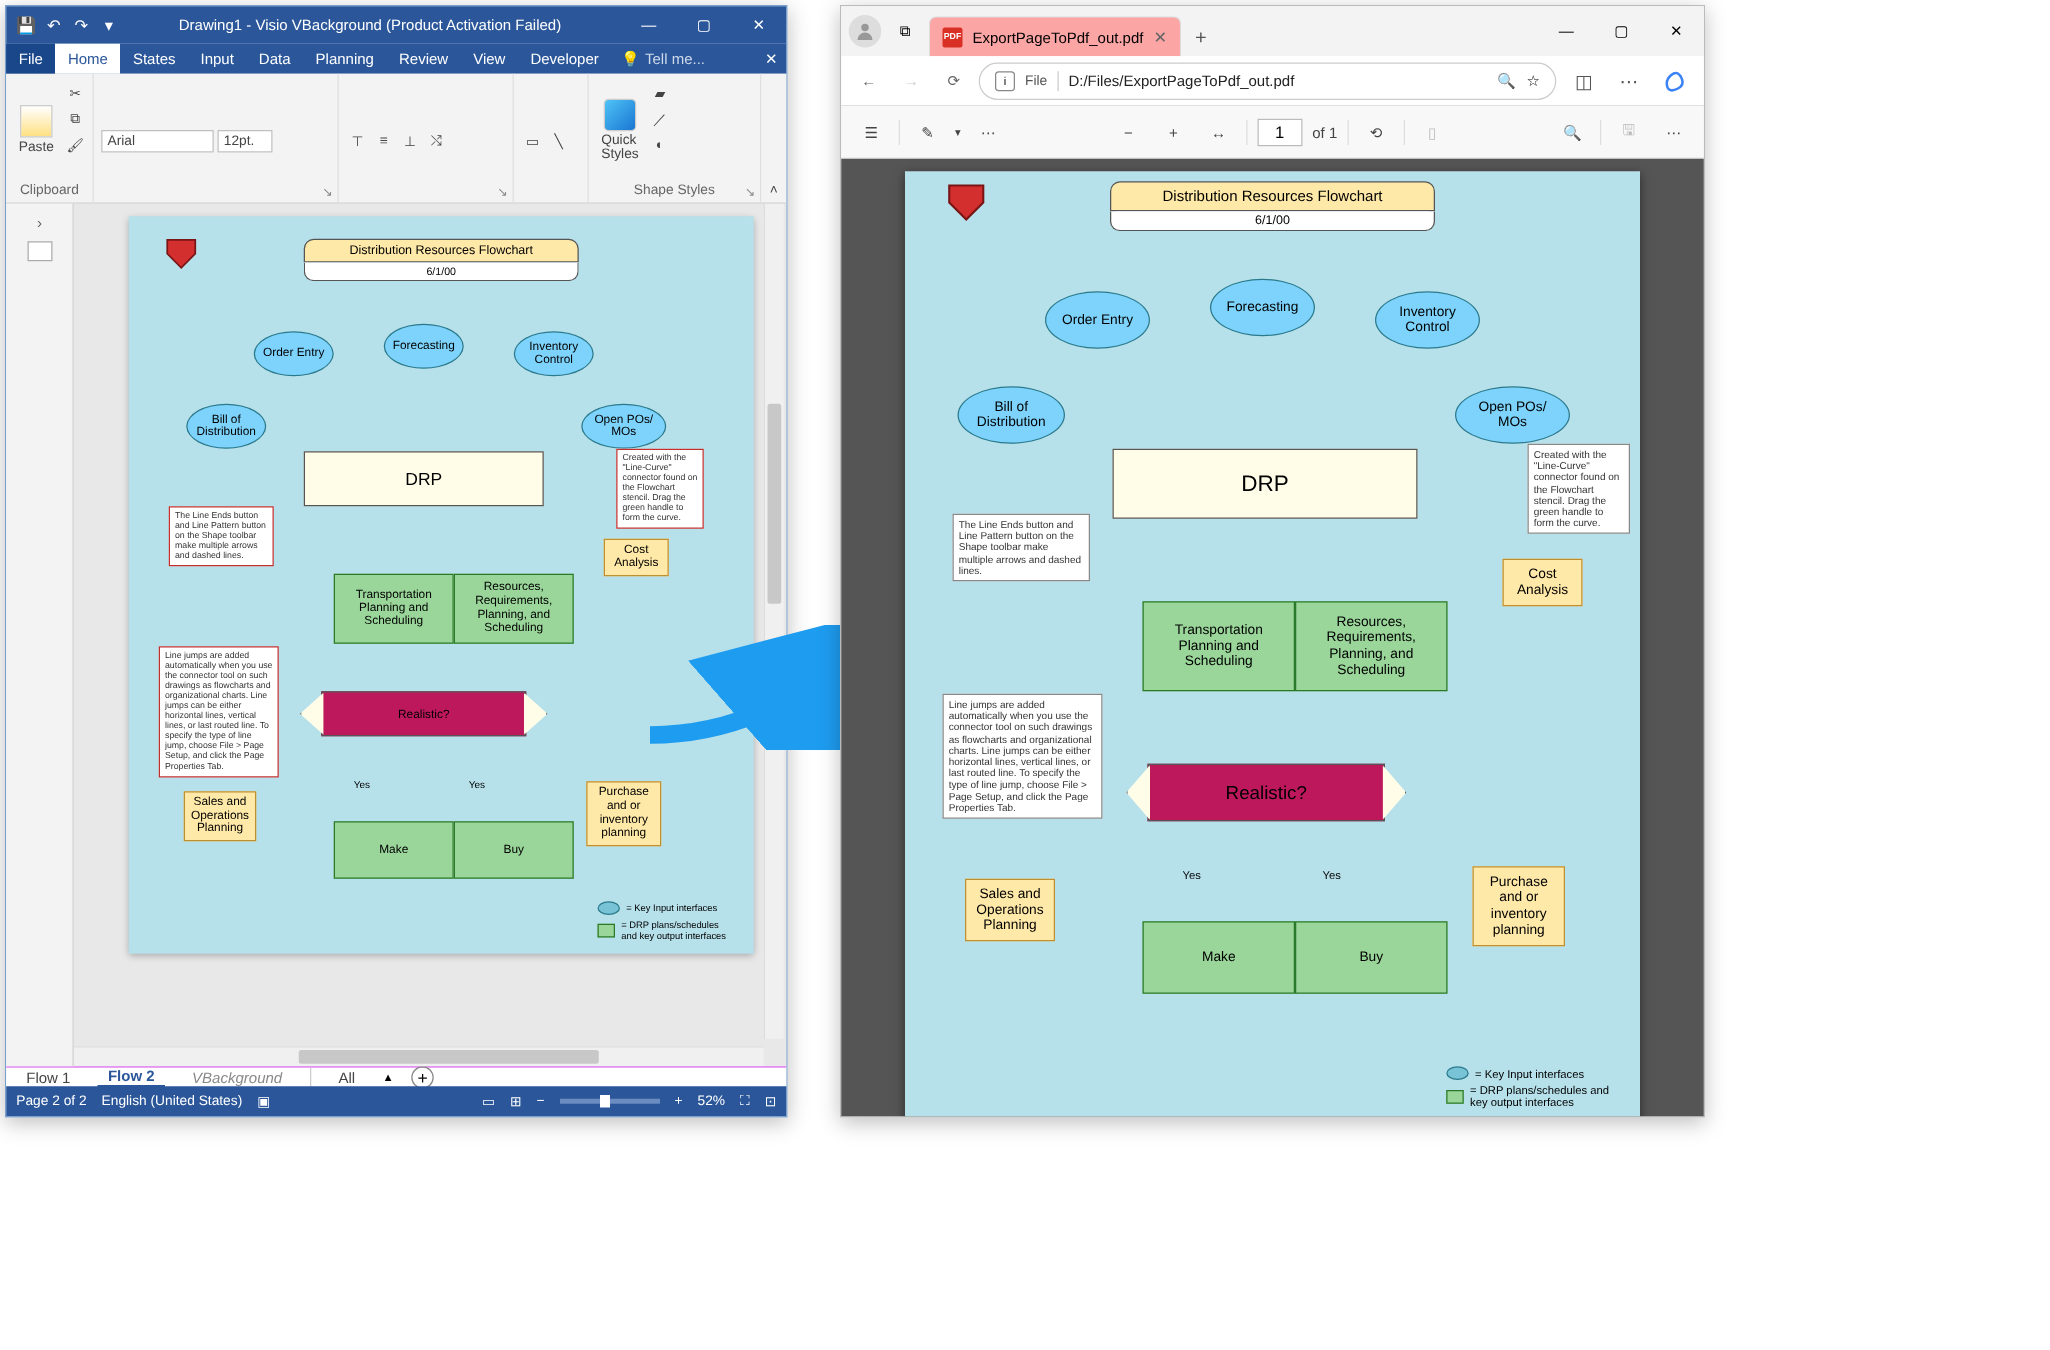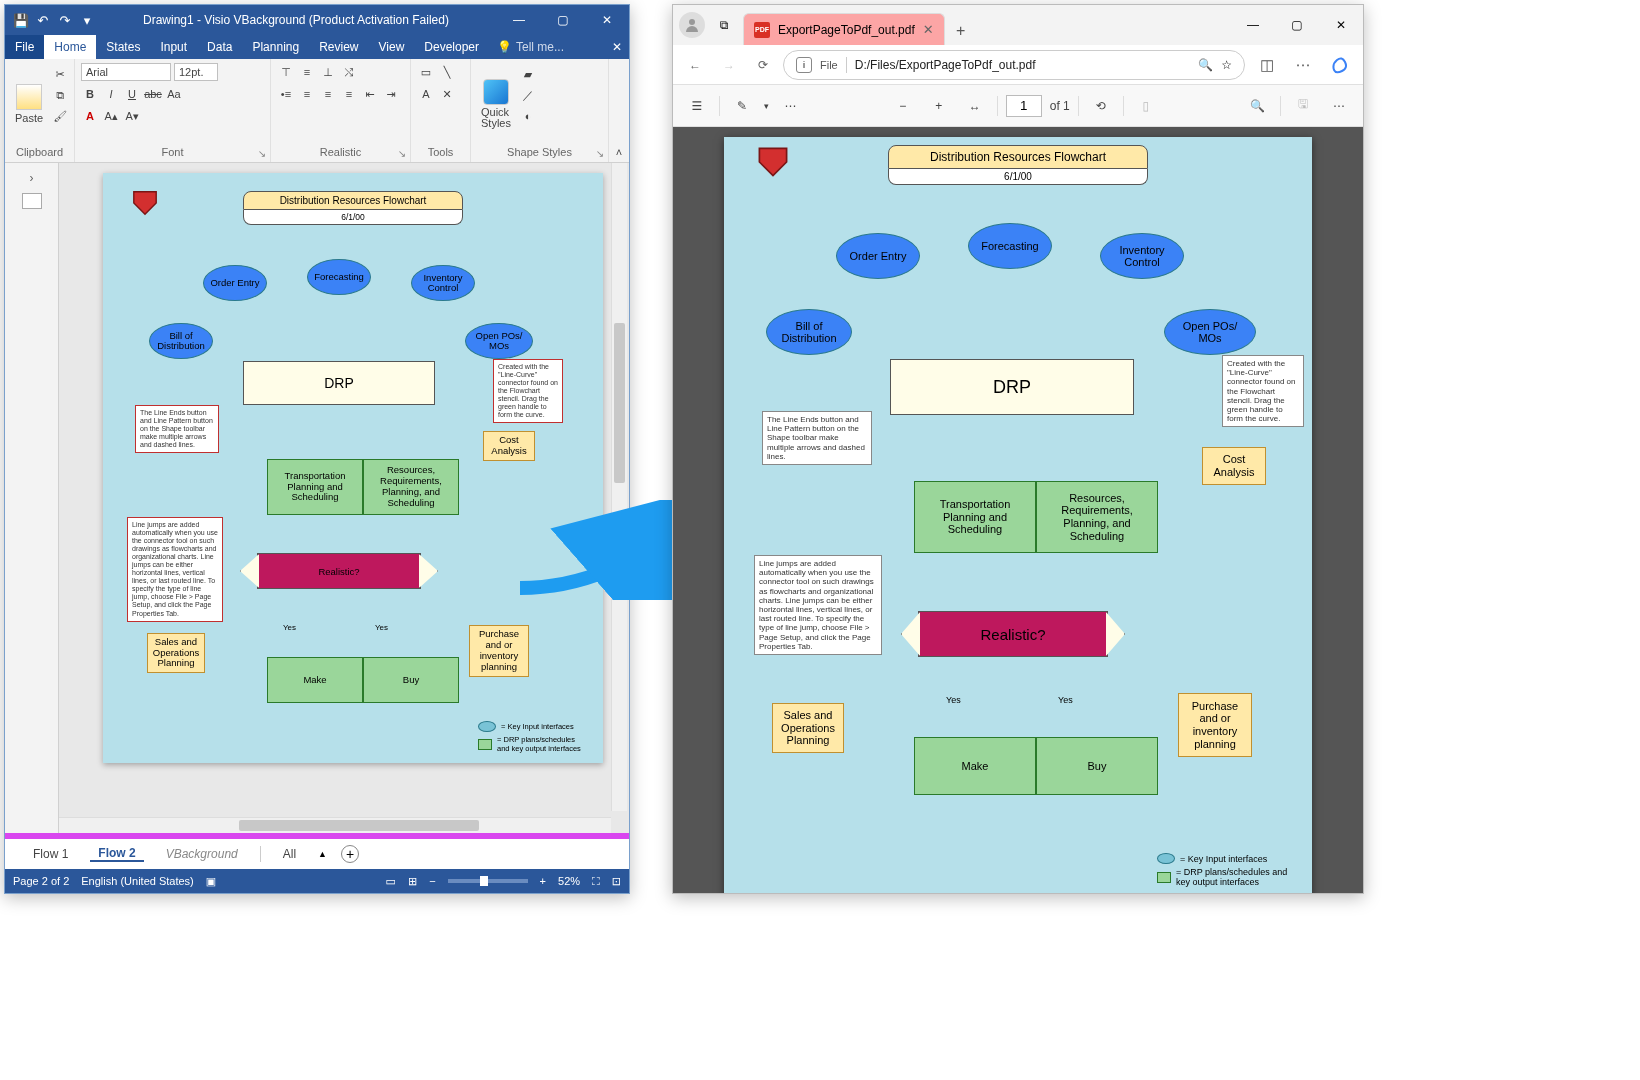--- a/index.html
+++ b/index.html
@@ -22,51 +22,51 @@
 
 .ribbon { height: 104px; background: #f3f3f3; border-bottom: 1px solid #d0d0d0; display: flex; font-size: 11px; color: #444; }
 .rgroup { border-right: 1px solid #e0e0e0; display: flex; flex-direction: column; padding: 4px 6px 0 6px; position: relative; }
 .rgroup .gbody { flex: 1; display: flex; gap: 4px; }
 .rgroup .glabel { text-align: center; padding: 2px 0 4px; color: #666; font-size: 11px; }
 .rbtn { display: flex; flex-direction: column; align-items: center; justify-content: center; gap: 2px; padding: 2px 4px; }
 .rbtn .bigic { width: 26px; height: 26px; background: #fff; border: 1px solid #ccc; }
 .fontsel, .sizesel { border: 1px solid #c0c0c0; background: #fff; padding: 2px 4px; font-size: 11px; }
 .fontsel { width: 90px; }
 .sizesel { width: 44px; }
-.row { display: flex; gap: 3px; align-items:center; }
+.row { display: flex; gap: 3px; align-items:center;margin-top:41px; }
 .iconcell { width: 18px; height: 18px; border: 1px solid transparent; display:flex; align-items:center; justify-content:center; font-size:11px; }
 .launcher { position:absolute; right:2px; bottom:2px; width:12px; height:12px; font-size:10px; color:#888; text-align:center; }
 
 .visio-body { flex: 1; background: #e8e8e8; display: flex; position: relative; }
 .shapes-pane { width: 54px; background: #f3f3f3; border-right: 1px solid #d0d0d0; display:flex; flex-direction:column; align-items:center; gap:8px; padding-top:8px; }
 .shapes-pane .chev { font-size: 12px; color:#666; }
 .canvas-wrap { flex: 1; position: relative; overflow: hidden; }
 .canvas-wrap .page { position: absolute; left: 44px; top: 10px; width: 500px; height: 590px; background: #b6e0ea; box-shadow: 0 2px 6px rgba(0,0,0,.3); }
 .vscroll { position:absolute; right:2px; top:0; bottom:22px; width:16px; background:#f0f0f0; border-left:1px solid #ddd; }
 .vscroll .thumb { position:absolute; left:2px; right:2px; top:160px; height:160px; background:#c8c8c8; border-radius:2px; }
 .hscroll { position:absolute; left:0; right:18px; bottom:0; height:16px; background:#f0f0f0; border-top:1px solid #ddd; }
 .hscroll .thumb { position:absolute; top:2px; bottom:2px; left:180px; width:240px; background:#c8c8c8; border-radius:2px; }
 
-.page-tabs { height: 36px; background:#fff; border-top:6px solid #d946ef; display:flex; align-items:center; font-size:12px; padding:0 20px; gap:14px; }
+.page-tabs { height: 16px; background:#fff; border-top:1px solid #d946ef; display:flex; align-items:center; font-size:12px; padding:0 8px; gap:14px; }
 .page-tabs .pt { color:#444; padding: 0 8px; }
 .page-tabs .pt.active { color:#2b579a; font-weight:600; border-bottom:2px solid #2b579a; }
 .page-tabs .addpage { width:18px; height:18px; border:1px solid #888; border-radius:50%; display:flex; align-items:center; justify-content:center; font-size:14px; }
 
 .statusbar { height: 24px; background:#2b579a; color:#fff; font-size:11px; display:flex; align-items:center; padding:0 8px; gap:12px; }
 .statusbar .spacer { flex:1; }
 .zoom-slider { width:80px; height:4px; background:#6a8cc0; position:relative; }
 .zoom-slider::after { content:""; position:absolute; left:40%; top:-3px; width:8px; height:10px; background:#fff; }
 
 
 .flow { position: relative; width: 100%; height: 100%; font-size: 9.5px; color:#000; }
 .flow-title { position:absolute; left:50%; transform:translateX(-50%); top:18px; width:220px; }
 .flow-title .t1 { background:#ffe9a8; border:1px solid #555; text-align:center; padding:3px 0; font-size:10px; border-radius:8px 8px 0 0; }
 .flow-title .t2 { background:#fff; border:1px solid #555; border-top:none; text-align:center; padding:2px 0; font-size:8.5px; border-radius:0 0 8px 8px; }
 .red-flag { position:absolute; left:28px; top:16px; width:28px; height:28px; }
-.ell { position:absolute; background:#3b82f6; border:1px solid #2b7a8c; border-radius:50%; display:flex; align-items:center; justify-content:center; text-align:center; padding:4px; line-height:1.1; }
+.ell { position:absolute; background:#7dd3fc; border:1px solid #2b7a8c; border-radius:50%; display:flex; align-items:center; justify-content:center; text-align:center; padding:4px; line-height:1.1; }
 .box { position:absolute; background:#fffde8; border:1.5px solid #555; display:flex; align-items:center; justify-content:center; text-align:center; font-size:14px; }
 .gbox { position:absolute; background:#9ad69a; border:1.5px solid #2a7a2a; display:flex; align-items:center; justify-content:center; text-align:center; padding:4px; line-height:1.15;margin-left:24px; }
 .ybox { position:absolute; background:#ffe9a8; border:1px solid #c09030; display:flex; align-items:center; justify-content:center; text-align:center; padding:4px; line-height:1.15; }
 .note { position:absolute; background:#fff; border:1px solid #c03030; padding:3px 4px; font-size:7px; line-height:1.15; color:#333; }
 .dec { position:absolute; background:#be185d; border:1.5px solid #555; display:flex; align-items:center; justify-content:center; }
 .dec::before { content:""; position:absolute; left:-18px; top:0; bottom:0; width:18px; background:#fffde8; border:1.5px solid #555; border-right:none; clip-path: polygon(100% 0, 0 50%, 100% 100%); }
 .dec::after { content:""; position:absolute; right:-18px; top:0; bottom:0; width:18px; background:#fffde8; border:1.5px solid #555; border-left:none; clip-path: polygon(0 0, 100% 50%, 0 100%); }
 .legend { position:absolute; right:16px; bottom:10px; font-size:7.5px; }
 .legend .lrow { display:flex; align-items:center; gap:5px; margin-top:3px; }
 .legend .lell { width:18px; height:11px; background:#79c3d6; border:1px solid #2b7a8c; border-radius:50%; }

